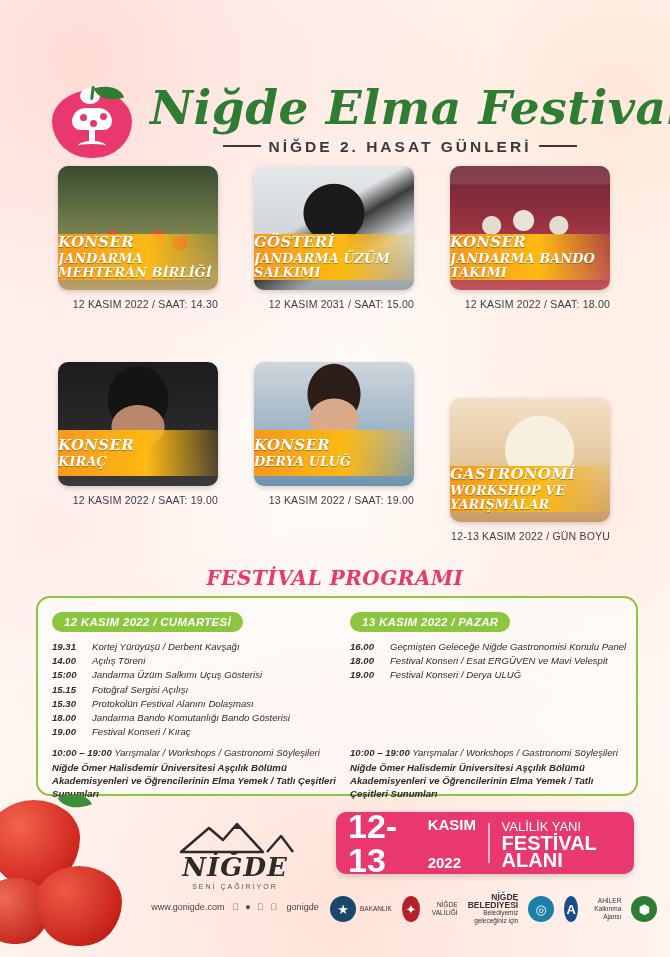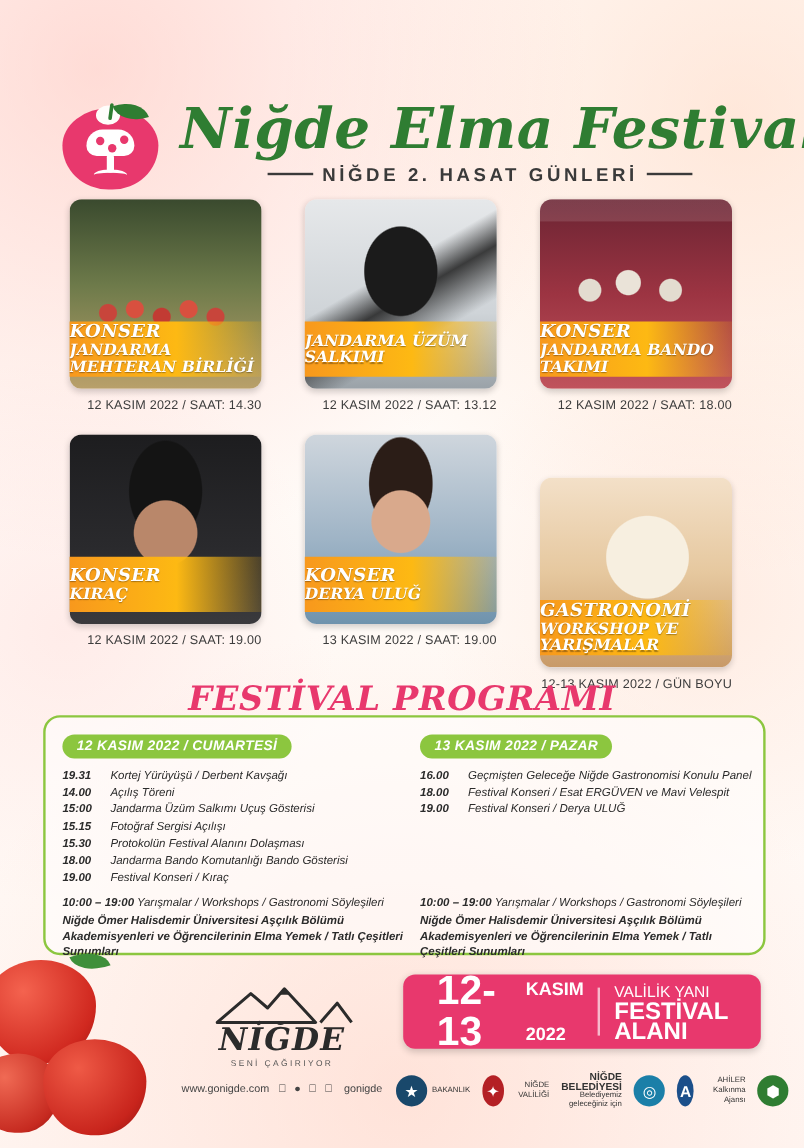--- a/index.html
+++ b/index.html
@@ -58,21 +58,21 @@
     font-size:15.5px;font-weight:bold;color:#3a3a3a;letter-spacing:3px;
     text-align:center;padding-right:12px;
   }
   .title-sub .rule{
     display:inline-block;width:38px;height:2px;background:#3a3a3a;vertical-align:5px;margin:0 8px;
   }
   
   .cards{position:absolute;top:166px;left:0;width:670px;}
   .card{position:absolute;width:160px;}
   .photo{
-    width:160px;height:158px;border-radius:10px;overflow:hidden;position:relative;
+    width:160px;height:124px;border-radius:10px;overflow:hidden;position:relative;
     box-shadow:0 2px 5px rgba(0,0,0,.18);
   }
   .photo .ph{position:absolute;inset:0;}
   .ribbon{
     position:absolute;left:-12px;bottom:10px;width:184px;height:46px;
     background:linear-gradient(90deg,#f7941e 0%,#fdb913 55%,rgba(253,185,19,0) 100%);
     border-radius:4px;
     display:flex;flex-direction:column;justify-content:center;
     padding-left:12px;box-sizing:border-box;
   }
@@ -86,21 +86,21 @@
     font-size:13px;color:#ffffff;line-height:14px;margin-top:2px;
     text-shadow:0 1px 1px rgba(0,0,0,.35);
   }
   .card .when{
     margin-top:8px;text-align:right;font-size:10.5px;color:#3d3d3d;letter-spacing:.2px;
   }
   
   .program-title{
     position:absolute;top:566px;left:0;width:670px;text-align:center;
     font-family:"DejaVu Serif", serif;font-style:italic;font-weight:bold;
-    font-size:28px;color:#e8386d;letter-spacing:.5px;
+    font-size:20px;color:#e8386d;letter-spacing:.5px;
   }
   .program-box{
     position:absolute;top:596px;left:36px;width:598px;height:196px;
     border:2px solid #8cc63f;border-radius:14px;background:rgba(255,255,255,.55);font-style:italic;
   }
   .col{position:absolute;top:14px;}
   .col.left{left:14px;width:290px;}
   .col.right{left:312px;width:280px;}
   .day-pill{
     display:inline-block;background:#8cc63f;color:#ffffff;font-weight:bold;font-size:11.5px;
@@ -122,21 +122,21 @@
     font-size:26px;color:#2b2b2b;letter-spacing:1px;margin-top:-2px;
   }
   .nigde-tag{font-size:7px;letter-spacing:2px;color:#555;margin-top:1px;}
   .nigde-web{font-size:9px;color:#444;margin-top:12px;}
   .nigde-web .soc{letter-spacing:2px;margin:0 5px;}
   .date-badge{
     position:absolute;left:336px;top:812px;width:298px;height:62px;
     background:#e8386d;border-radius:10px;color:#fff;display:flex;align-items:center;
     box-shadow:0 2px 6px rgba(0,0,0,.18);
   }
-  .date-badge .big{font-size:34px;font-weight:bold;padding-left:28px;line-height:34px;}
+  .date-badge .big{font-size:34px;font-weight:bold;padding-left:12px;line-height:34px;}
   .date-badge .mid{padding-left:8px;line-height:15px;}
   .date-badge .mid .m{font-size:15px;font-weight:bold;}
   .date-badge .mid .y{font-size:15px;font-weight:bold;margin-top:23px;}
   .date-badge .sep{width:2px;height:40px;background:rgba(255,255,255,.65);margin:0 12px;}
   .date-badge .place{line-height:17px;}
   .date-badge .place .p1{font-size:13px;}
   .date-badge .place .p2{font-size:20px;font-weight:bold;}
   
   .sponsors{position:absolute;left:330px;top:888px;width:320px;height:42px;display:flex;align-items:center;gap:10px;}
   .sp{display:flex;align-items:center;gap:4px;text-align:right;}
@@ -196,24 +196,25 @@
       <div class="when">12 KASIM 2022 / SAAT: 14.30</div>
     </div>
 
     <div class="card" style="left:254px;top:0;">
       <div class="photo">
         <div class="ph" style="background:linear-gradient(180deg,#e6e8ea 0%,#cfd4d8 60%,#9aa2a8 100%);"></div>
         <div class="ph" style="background:
              radial-gradient(ellipse at 50% 38%, #1b1b1b 0 30px, transparent 31px),
              linear-gradient(150deg,rgba(0,0,0,0) 40%, rgba(30,30,30,.85) 52%, rgba(0,0,0,0) 70%);"></div>
         <div class="ribbon">
+          <div class="kind">GÖSTERİ</div>
           <div class="who">JANDARMA ÜZÜM SALKIMI</div>
         </div>
       </div>
-      <div class="when">12 KASIM 2022 / SAAT: 13.12</div>
+      <div class="when">12 KASIM 2031 / SAAT: 15.00</div>
     </div>
 
     <div class="card" style="left:450px;top:0;">
       <div class="photo">
         <div class="ph" style="background:linear-gradient(180deg,#6b2433 0%,#9c3442 50%,#c0535c 100%);"></div>
         <div class="ph" style="background:
              radial-gradient(circle at 26% 48%, #e3dcd0 0 9px, transparent 10px),
              radial-gradient(circle at 46% 44%, #eae3d8 0 10px, transparent 11px),
              radial-gradient(circle at 68% 48%, #e3dcd0 0 9px, transparent 10px),
              linear-gradient(180deg, rgba(255,255,255,.12) 0 18px, transparent 19px);"></div>

